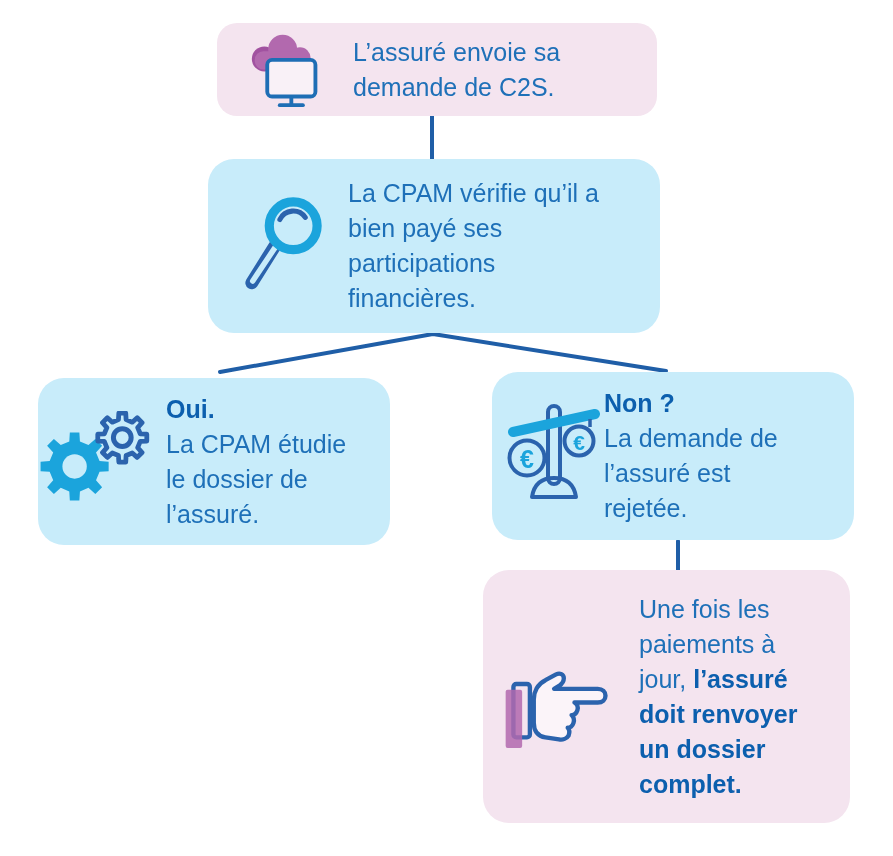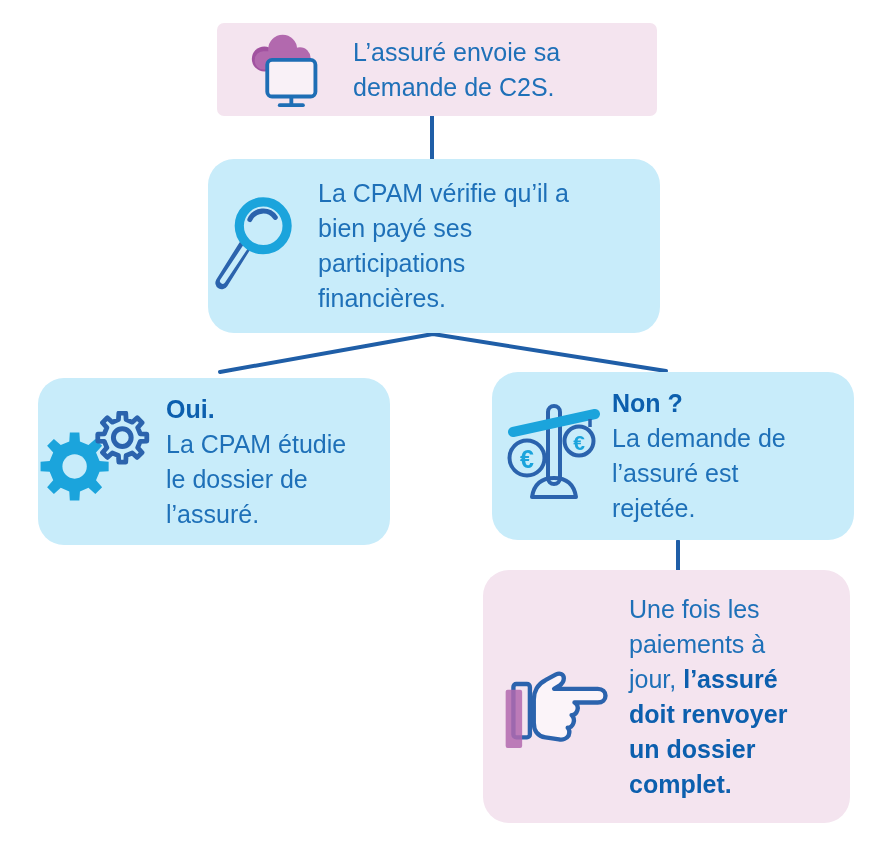--- a/index.html
+++ b/index.html
@@ -44,36 +44,36 @@
 <body>
 
 <div class="stage">
 
   <svg class="edges" width="893" height="856" viewBox="0 0 893 856">
     <line x1="432" y1="116" x2="432" y2="161"></line>
     <polyline points="220,372 433,334 666,371"></polyline>
     <line x1="678" y1="541" x2="678" y2="571"></line>
   </svg>
 
-  <section class="node pink" style="left:217px;top:23px;width:440px;height:93px;padding-left:24px;border-radius:7px;">
+  <section class="node pink" style="left:217px;top:23px;width:440px;height:93px;padding-left:24px;">
     <svg width="92" height="79" viewBox="0 0 95 82">
       <circle cx="24" cy="30" r="13" fill="#a152a0"></circle>
       <g fill="var(--icon-purple)">
         <circle cx="43" cy="20" r="15"></circle>
         <circle cx="61" cy="29" r="11"></circle>
         <rect x="14" y="22" width="56" height="19" rx="9"></rect>
       </g>
       <rect x="27" y="31" width="50" height="38" rx="5" fill="#f9f1f7" stroke="#1e6eb5" stroke-width="4"></rect>
       <line x1="52" y1="69" x2="52" y2="77" stroke="#1e6eb5" stroke-width="4"></line>
       <line x1="40" y1="78" x2="64" y2="78" stroke="#1e6eb5" stroke-width="4" stroke-linecap="round"></line>
     </svg>
     <p class="txt" style="margin-left:20px;width:250px;">L’assuré envoie sa demande de C2S.</p>
   </section>
 
-  <section class="node blue" style="left:208px;top:159px;width:452px;height:174px;">
+  <section class="node blue" style="left:208px;top:159px;width:452px;height:174px;padding-left:30px;">
     <svg width="92" height="115" viewBox="0 0 100 125">
       <line x1="40" y1="62" x2="15" y2="102" stroke="var(--icon-dark-blue)" stroke-width="14" stroke-linecap="round"></line>
       <line x1="40" y1="64" x2="16" y2="100" stroke="var(--blue-box)" stroke-width="6" stroke-linecap="round"></line>
       <circle cx="60" cy="40" r="26" fill="none" stroke="var(--accent-cyan)" stroke-width="10"></circle>
       <path d="M45.5 33.2 A16 16 0 0 1 73.1 30.8" fill="none" stroke="var(--icon-dark-blue)" stroke-width="5.5" stroke-linecap="round"></path>
     </svg>
     <p class="txt" style="margin-left:18px;width:265px;">La CPAM vérifie qu’il a bien payé ses participations financières.</p>
   </section>
 
   <section class="node blue" style="left:38px;top:378px;width:352px;height:167px;">
@@ -95,29 +95,29 @@
     <svg width="100" height="125" viewBox="0 0 100 125">
       <rect x="44" y="12" width="12" height="78" rx="6" fill="none" stroke="var(--icon-dark-blue)" stroke-width="4"></rect>
       <path d="M28 103 C30 90 38 84 50 84 C62 84 70 90 72 103 Z" fill="none" stroke="var(--icon-dark-blue)" stroke-width="4" stroke-linejoin="round"></path>
       <line x1="9" y1="38" x2="91" y2="20" stroke="var(--accent-cyan)" stroke-width="10" stroke-linecap="round"></line>
       <line x1="86" y1="25" x2="86" y2="33" stroke="var(--icon-dark-blue)" stroke-width="3.5"></line>
       <circle cx="23" cy="64" r="17.5" fill="none" stroke="var(--icon-dark-blue)" stroke-width="4"></circle>
       <text x="23" y="65" font-size="25" font-weight="bold" fill="var(--accent-cyan)" text-anchor="middle" dominant-baseline="central" font-family="Liberation Sans, DejaVu Sans, sans-serif">€</text>
       <circle cx="75" cy="47" r="14.5" fill="none" stroke="var(--icon-dark-blue)" stroke-width="4"></circle>
       <text x="75" y="48" font-size="21" font-weight="bold" fill="var(--accent-cyan)" text-anchor="middle" dominant-baseline="central" font-family="Liberation Sans, DejaVu Sans, sans-serif">€</text>
     </svg>
-    <p class="txt" style="margin-left:8px;width:200px;">
+    <p class="txt" style="margin-left:0;width:200px;">
       <span class="lead">Non ?</span><span>La demande de l’assuré est rejetée.</span>
     </p>
   </section>
 
   <section class="node pink" style="left:483px;top:570px;width:367px;height:253px;padding-left:12px;border-radius:26px;">
     <svg width="126" height="105" viewBox="0 0 130 108" style="margin-top:10px;">
       <rect x="19" y="36" width="17" height="55" rx="3" fill="none" stroke="var(--icon-dark-blue)" stroke-width="4.5"></rect>
       <rect x="11" y="42" width="17" height="60" rx="2" fill="var(--icon-purple)" opacity="0.85"></rect>
       <path d="M40 52 C40 44 44 36 52 32 L63 26 C67 24 71 26 71 30 C71 33 69 36 66 38 L61 41 L106 41 C111 41 114 44 114 48 C114 52 111 55 106 55 L82 55 C85 57 86 60 85 63 C84 66 82 68 79 68 C81 70 82 73 81 76 C80 79 78 81 75 81 C77 83 77 86 76 89 C74 92 70 94 66 93 L52 91 C44 90 40 84 40 76 Z" fill="#fbf4f9" stroke="var(--icon-dark-blue)" stroke-width="4.5" stroke-linejoin="round"></path>
     </svg>
-    <p class="txt" style="margin-left:8px;width:180px;">
+    <p class="txt" style="margin-left:18px;width:180px;">
       <span>Une fois les paiements à jour, </span><span class="bold-part">l’assuré doit renvoyer un dossier complet.</span>
     </p>
   </section>
 
 </div>
 
 </body></html>

